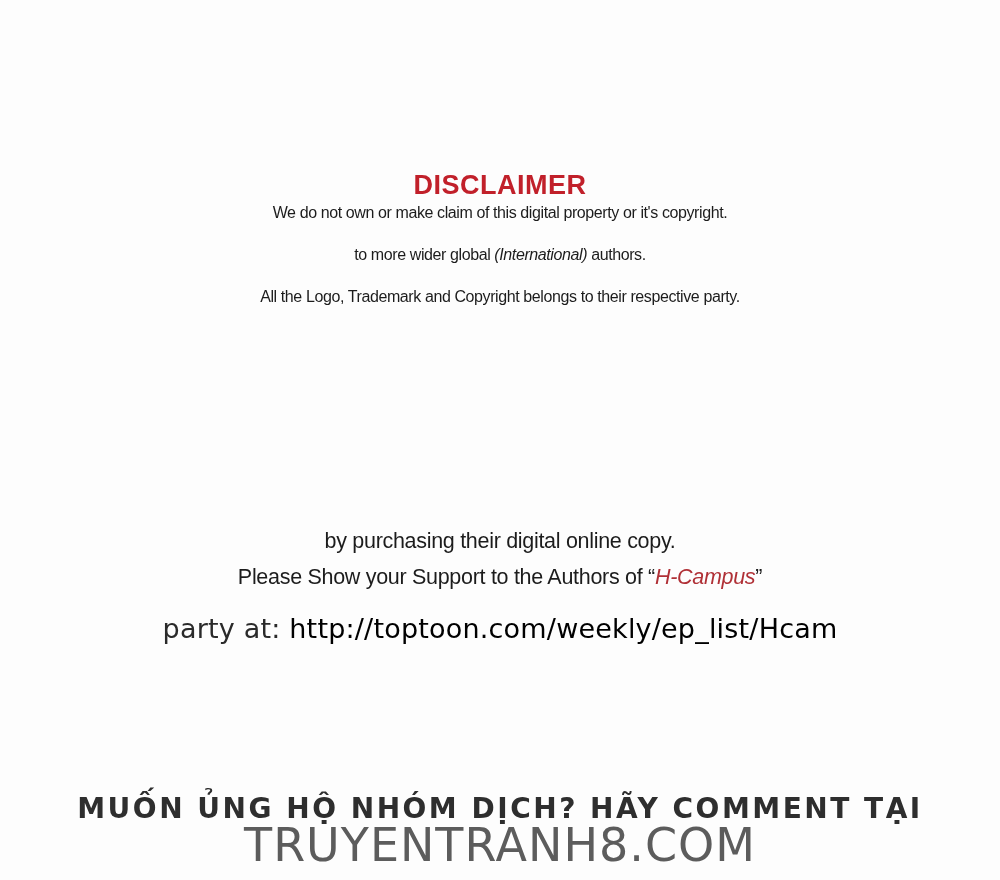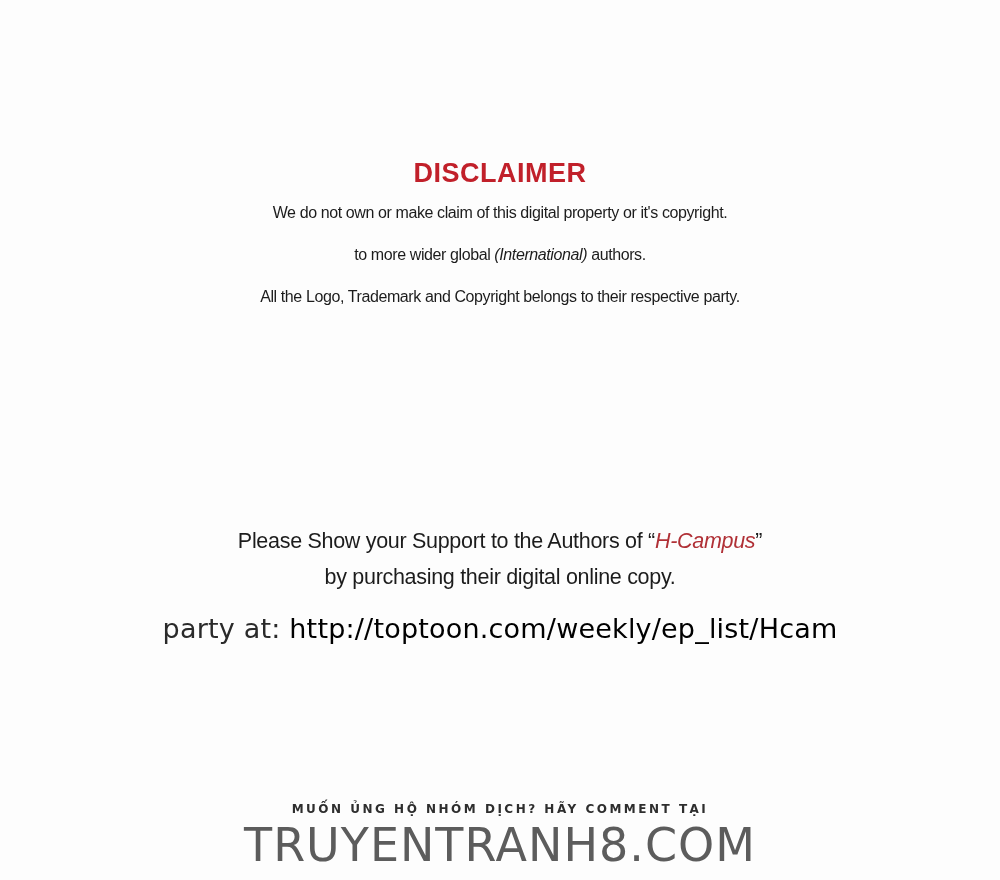--- a/index.html
+++ b/index.html
@@ -15,21 +15,21 @@
     font-family: "Liberation Sans", sans-serif;
   }
   .centered {
     position: absolute;
     left: 0;
     right: 0;
     text-align: center;
   }
   .title {
     top: 158px;
-    margin: 0;
+    margin: 12px;
     font-size: 27px;
     line-height: 30px;
     font-weight: bold;
     letter-spacing: 0.5px;
     color: #c1202a;
     text-align: center;
   }
   .body-text {
     top: 192px;
     font-size: 16px;
@@ -58,21 +58,21 @@
     letter-spacing: 0.2px;
     color: #2a2a2a;
     font-family: "DejaVu Sans", sans-serif;
   }
   .visit-url {
     color: #000000;
     cursor: pointer;
   }
   .footer-note {
     top: 796px;
-    font-size: 12px;
+    font-size: 28px;
     line-height: 26px;
     font-weight: bold;
     letter-spacing: 2.5px;
     color: #2e2e2e;
     font-family: "DejaVu Sans", sans-serif;
   }
   .footer-site {
     top: 818px;
     font-size: 46px;
     line-height: 54px;
@@ -89,22 +89,22 @@
 
   <h1 class="centered title">DISCLAIMER</h1>
 
   <div class="centered body-text">
     <div class="line">We do not own or make claim of this digital property or it's copyright.</div>
     <div class="line"><span>to more wider global </span><span class="italic">(International)</span><span> authors.</span></div>
     <div class="line">All the Logo, Trademark and Copyright belongs to their respective party.</div>
   </div>
 
   <div class="centered support">
+    <div class="line">by purchasing their digital online copy.</div>
     <div class="line"><span>Please Show your Support to the Authors of “</span><span class="series-name">H-Campus</span><span>”</span></div>
-    <div class="line">by purchasing their digital online copy.</div>
   </div>
 
   <div class="centered visit"><span>party at: </span><span class="visit-url">http://toptoon.com/weekly/ep_list/Hcam</span></div>
 
   <div class="centered footer-note">MUỐN ỦNG HỘ NHÓM DỊCH? HÃY COMMENT TẠI</div>
 
   <div class="centered footer-site">TRUYENTRANH8.COM</div>
 
 </div>
 

